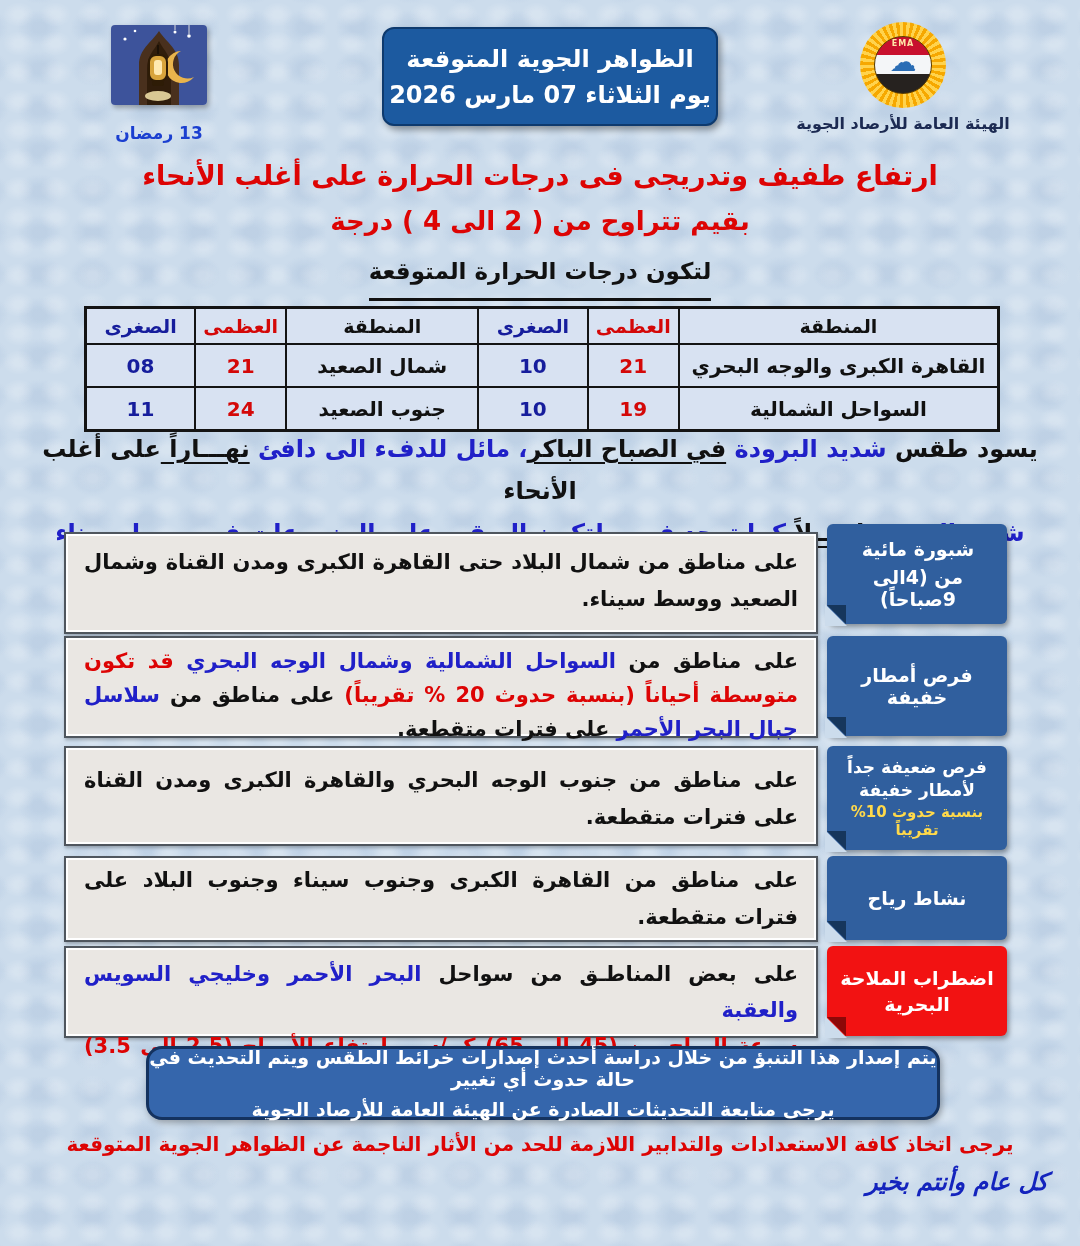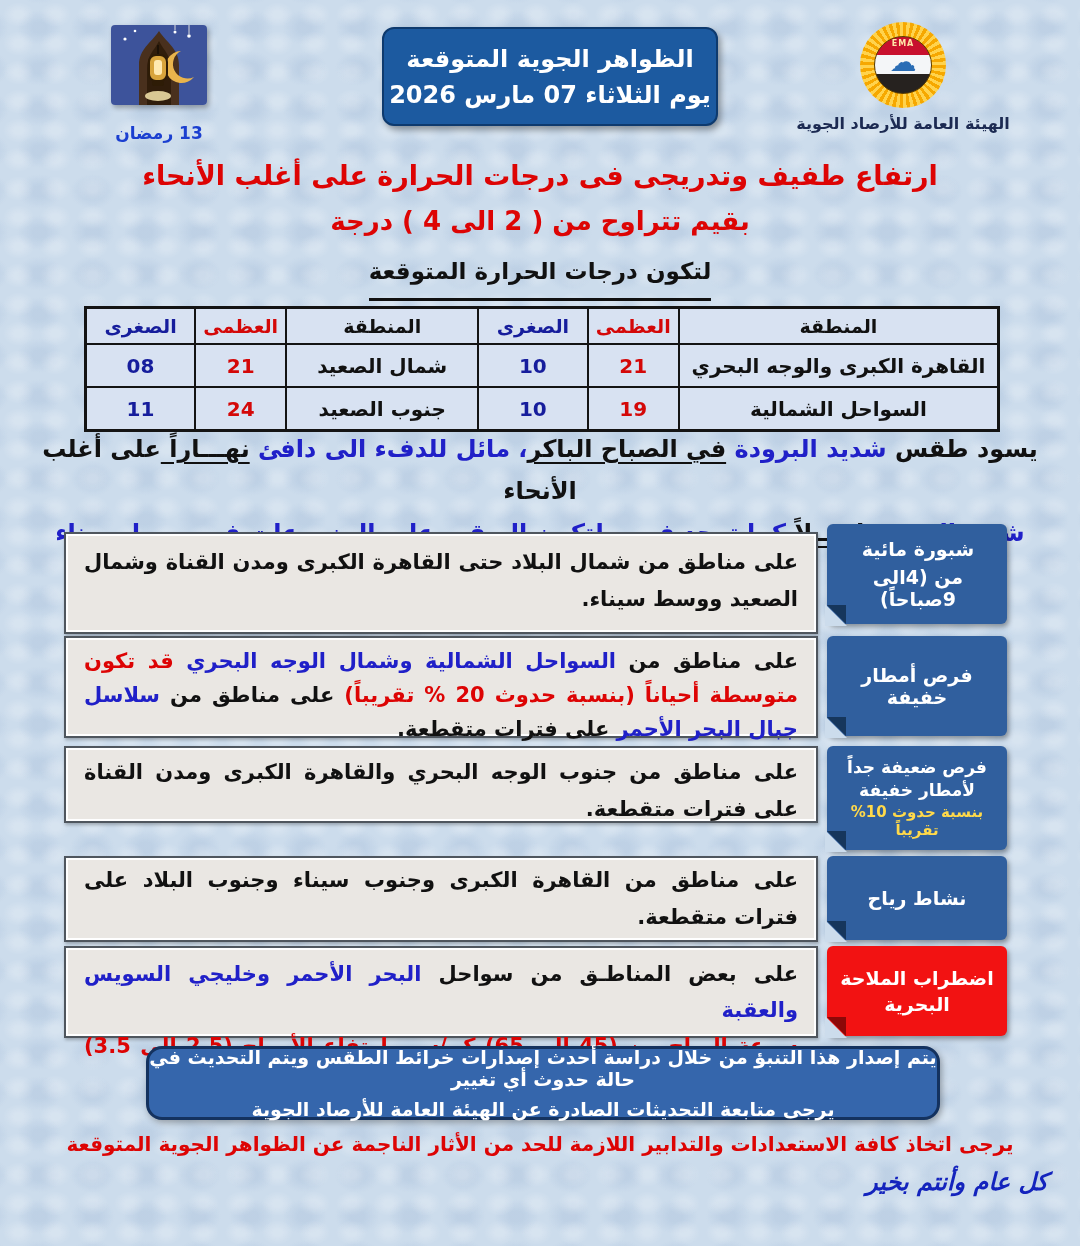--- a/index.html
+++ b/index.html
@@ -213,21 +213,21 @@
     <span>من (4الى 9صباحاً)</span>
   </div>
 
   <div class="cbox" style="top:636px;height:102px;line-height:34px;padding-top:6px;">
     <span class="blk">على مناطق من </span><span class="blu">السواحل الشمالية وشمال الوجه البحري </span><span class="red">قد تكون متوسطة أحياناً (بنسبة حدوث 20 % تقريباً) </span><span class="blk">على مناطق من </span><span class="blu">سلاسل جبال البحر الأحمر </span><span class="blk">على فترات متقطعة.</span>
   </div>
   <div class="lbox" style="top:636px;height:100px;">
     <span>فرص أمطار خفيفة</span>
   </div>
 
-  <div class="cbox" style="top:746px;height:77px;padding-top:6px;">
+  <div class="cbox" style="top:746px;height:100px;padding-top:14px;">
     <span class="blk">على مناطق من جنوب الوجه البحري والقاهرة الكبرى ومدن القناة على فترات متقطعة.</span>
   </div>
   <div class="lbox" style="top:746px;height:104px;gap:3px;font-size:17px;">
     <span>فرص ضعيفة جداً</span>
     <span>لأمطار خفيفة</span>
     <span class="lbl-yellow">بنسبة حدوث 10% تقريباً</span>
   </div>
 
   <div class="cbox" style="top:856px;height:86px;display:flex;align-items:center;">
     <span class="blk">على مناطق من القاهرة الكبرى وجنوب سيناء وجنوب البلاد على فترات متقطعة.</span>

